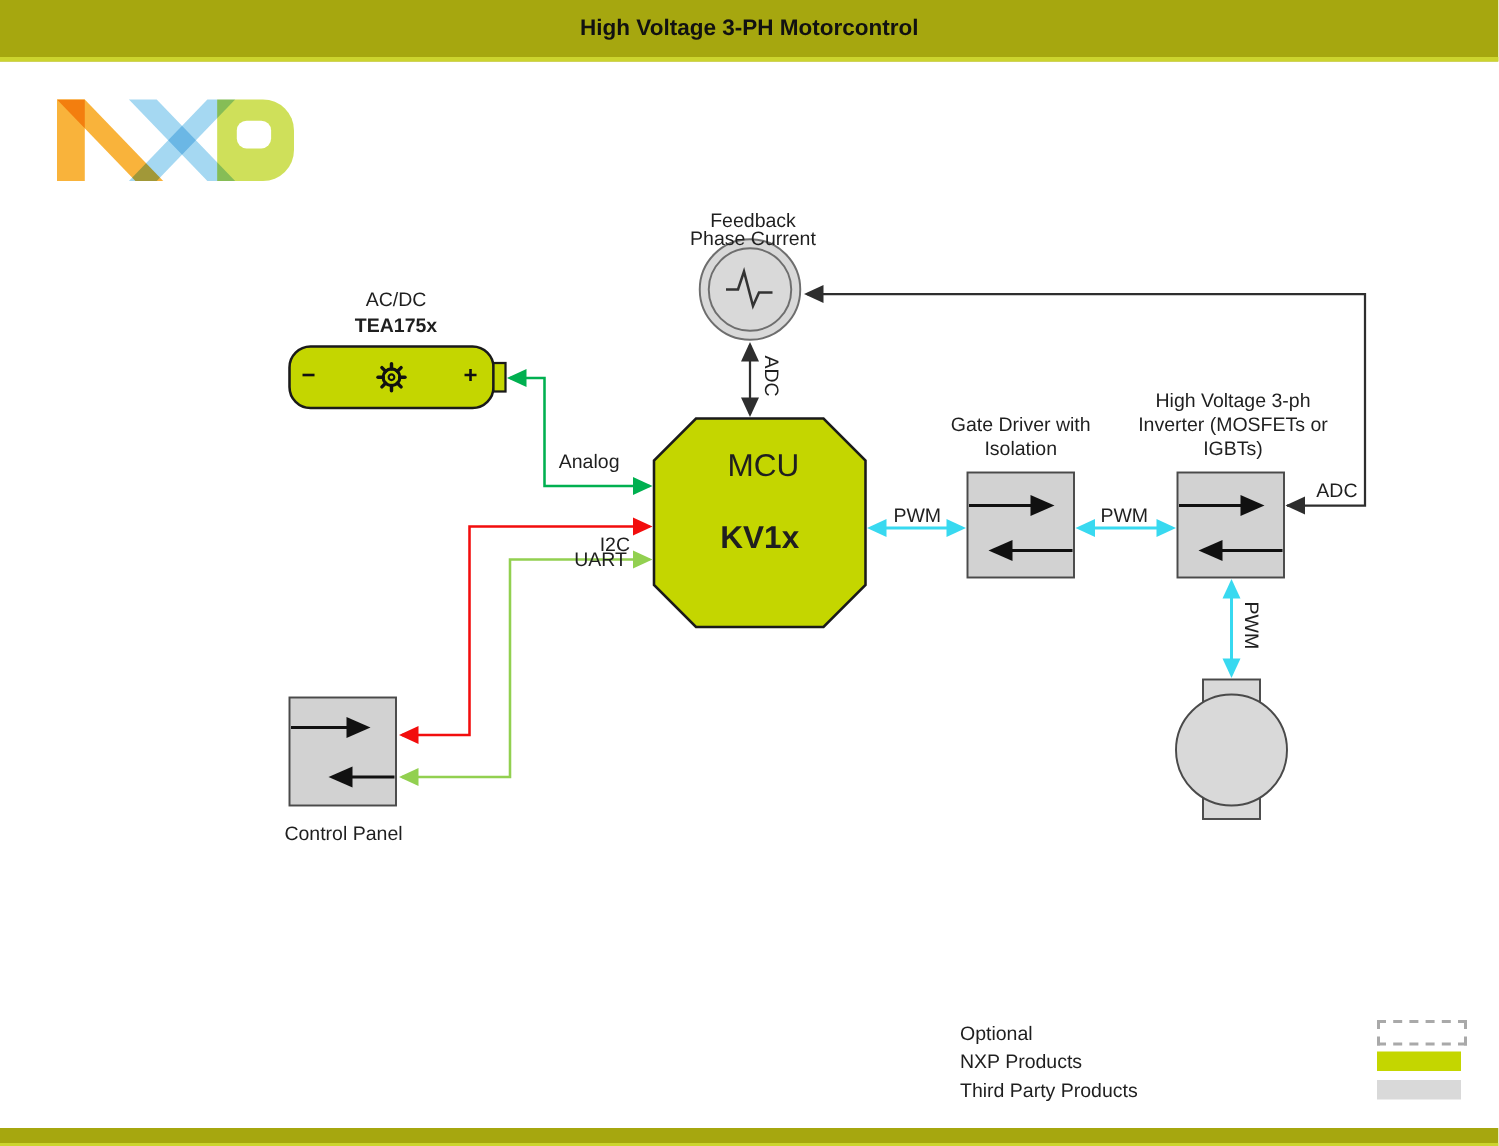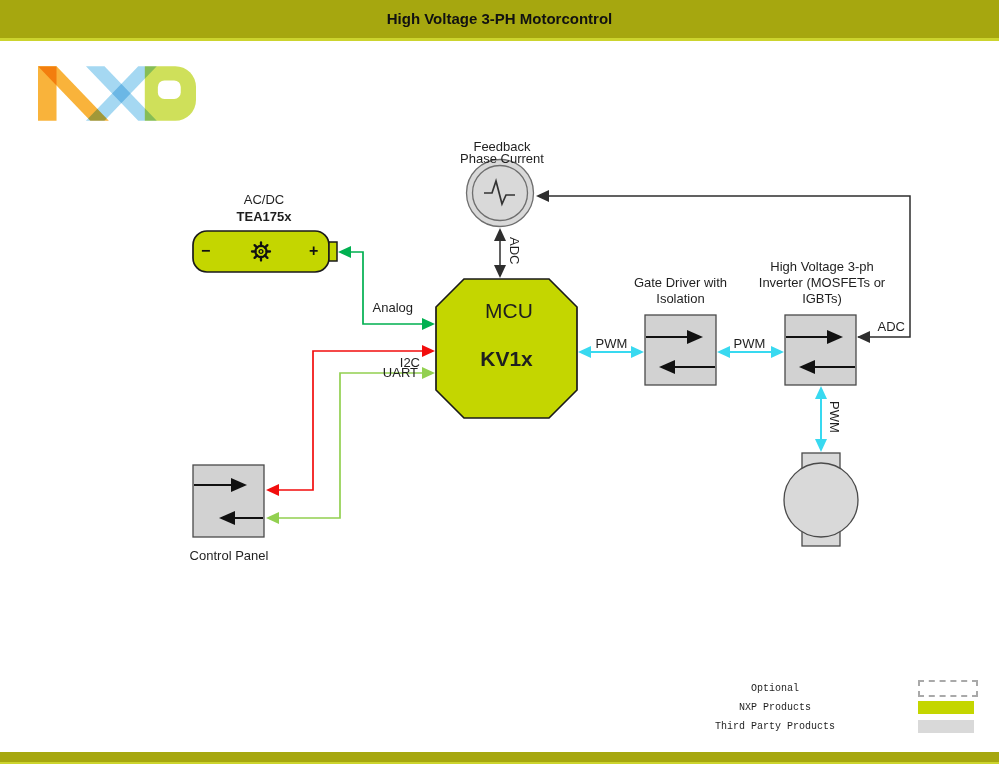--- a/index.html
+++ b/index.html
@@ -27,21 +27,21 @@
   .diagram-svg{position:absolute;left:0;top:0;width:999px;height:764px;}
   .lbl{
     position:absolute;font-size:13px;line-height:16px;color:var(--ink);
     text-align:center;white-space:nowrap;
   }
   .lbl.right{text-align:right;}
   .lbl.b{font-weight:bold;}
   .lbl.big{font-size:21px;line-height:24px;}
   .lbl.rot{transform:rotate(90deg);transform-origin:0 0;}
   .battery-sign{position:absolute;font-size:16px;font-weight:bold;color:#111;line-height:18px;}
-  .legend-label{position:absolute;left:640px;width:270px;text-align:center;font-size:10px;line-height:16px;color:var(--ink);font-family:Liberation Mono, monospace;}
+  .legend-label{position:absolute;left:640px;width:270px;text-align:left;font-size:13px;line-height:16px;color:var(--ink);}
   .legend-swatch{position:absolute;left:918px;width:56px;height:13px;}
   .legend-swatch.optional{background:#ffffff;border:2px dashed #a9a9a9;margin-top:-2px;}
   .legend-swatch.nxp{background:var(--nxp-green);}
   .legend-swatch.third{background:var(--legend-gray);}
 </style>
 </head>
 <body>
 
 <div class="banner-top">
   <span class="title">High Voltage 3-PH Motorcontrol</span>

